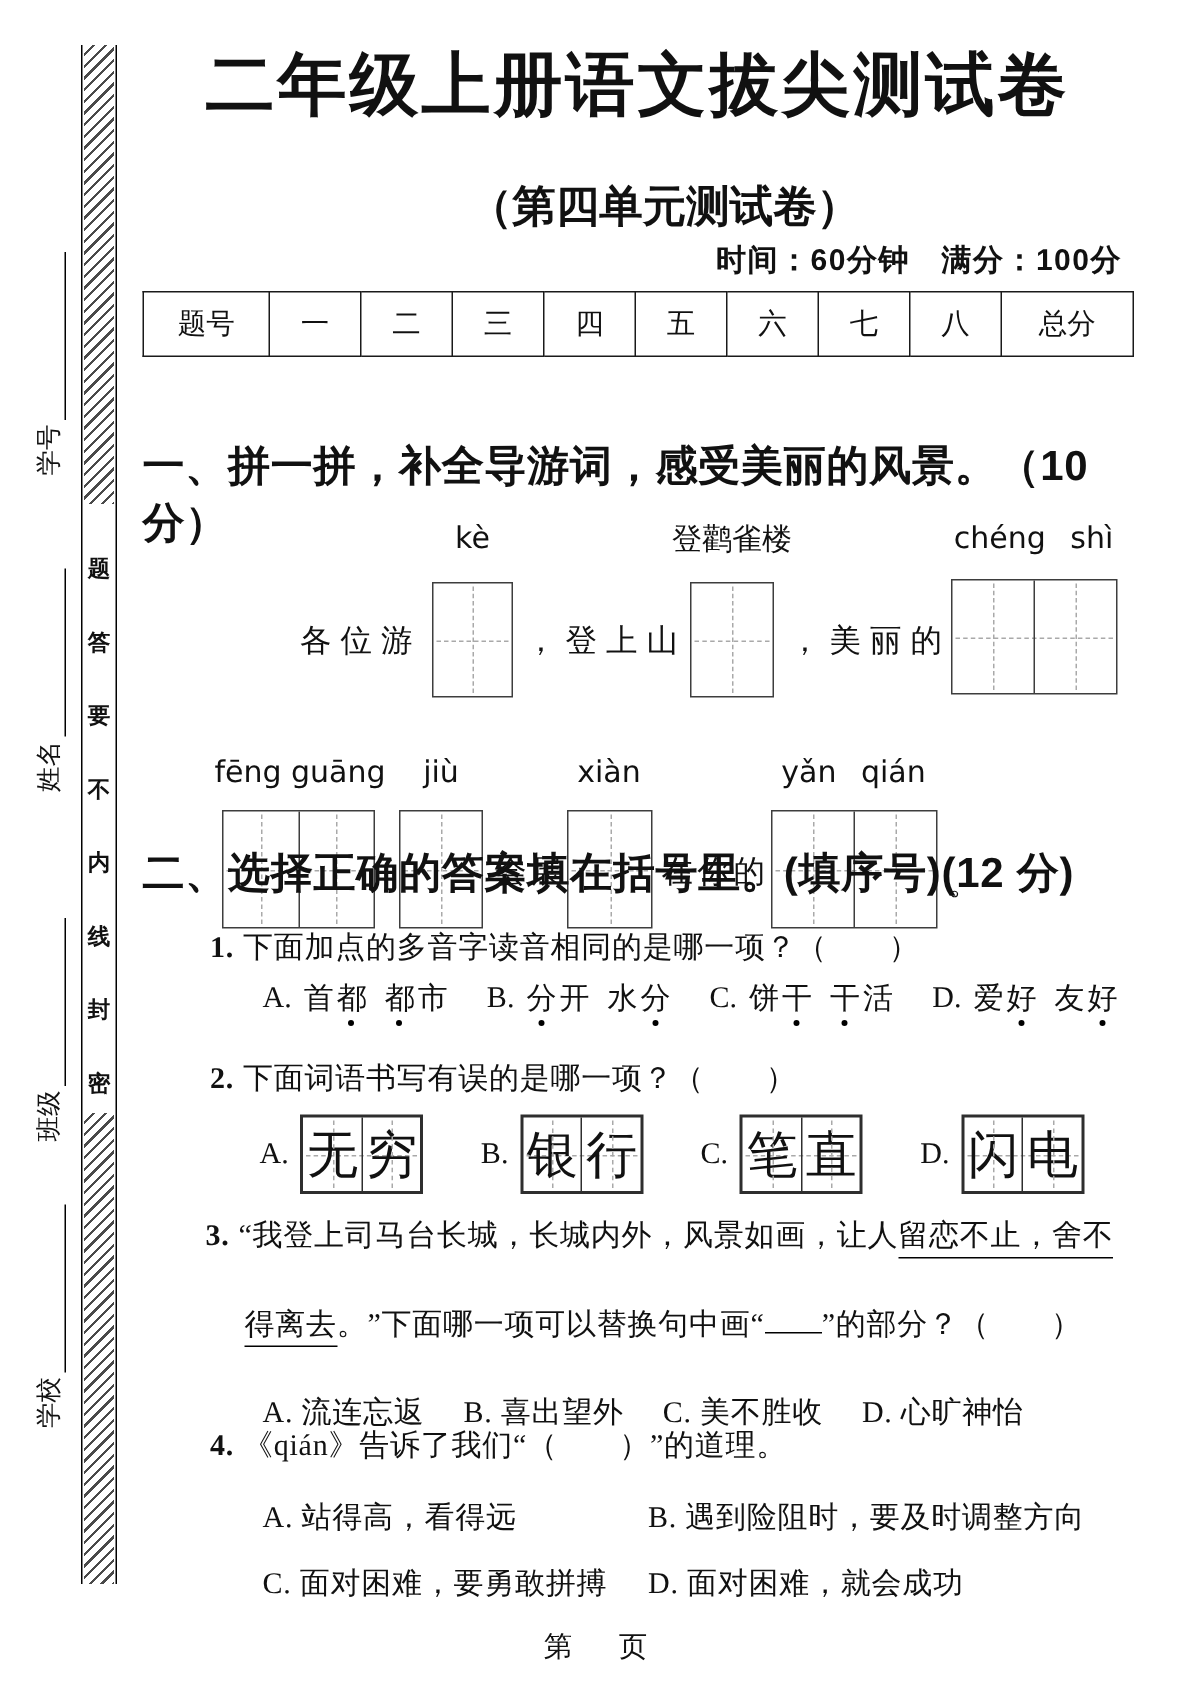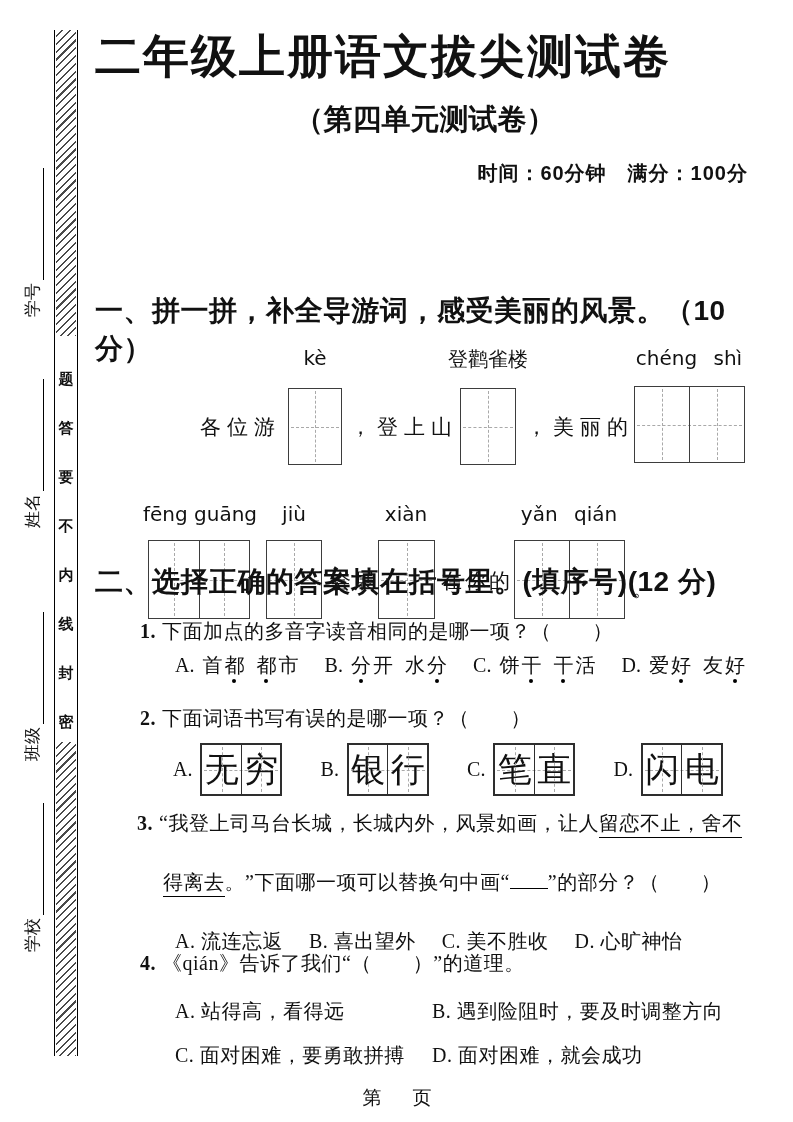--- a/index.html
+++ b/index.html
@@ -4,21 +4,21 @@
 <style>
   html,body{margin:0;padding:0}
   body{
     width:793px;height:1122px;position:relative;overflow:hidden;
     background:#ffffff;color:#111;
     font-family:"Liberation Serif","DejaVu Serif",serif;
   }
   .abs{position:absolute}
 
   
-  .title{left:95px;top:30px;width:660px;
+  .title{left:95px;top:30px;width:660px;text-align:center;
     font-family:"Liberation Sans","DejaVu Sans",sans-serif;
     font-weight:900;font-size:46px;line-height:1.15;letter-spacing:2px}
   .subtitle{left:95px;top:100px;width:660px;text-align:center;
     font-family:"Liberation Sans","DejaVu Sans",sans-serif;
     font-weight:700;font-size:29px}
   .meta{left:95px;top:160px;width:653px;text-align:right;
     font-family:"Liberation Sans","DejaVu Sans",sans-serif;
     font-weight:600;font-size:20px;letter-spacing:1px}
 
   
@@ -120,37 +120,49 @@
       <div class="sealchar" style="top:487px">不</div>
       <div class="sealchar" style="top:536px">内</div>
       <div class="sealchar" style="top:585px">线</div>
       <div class="sealchar" style="top:634px">封</div>
       <div class="sealchar" style="top:683px">密</div>
       <div class="hatch bot"></div>
     </div>
   </aside>
 
   <h1 class="abs title" style="margin:0">二年级上册语文拔尖测试卷</h1>
-  <h2 class="abs subtitle" style="margin:0">（第四单元测试卷）</h2>
+  <h2 class="abs subtitle" style="margin:18px">（第四单元测试卷）</h2>
   <div class="abs meta">时间：60分钟　满分：100分</div>
 
   <table class="score">
     <colgroup>
       <col style="width:84px">
         <col style="width:61px">
         <col style="width:61px">
         <col style="width:61px">
       <col style="width:61px">
         <col style="width:61px">
         <col style="width:61px">
         <col style="width:61px">
       <col style="width:61px">
         <col style="width:88px">
     </colgroup>
     <tbody>
+        <tr>
+      <td>题号</td>
+      <td>一</td>
+      <td>二</td>
+      <td>三</td>
+      <td>四</td>
+      <td>五</td>
+      <td>六</td>
+      <td>七</td>
+      <td>八</td>
+      <td>总分</td>
+    </tr>
   </tbody>
     </table>
 
   <div class="abs sec-head" style="top:292px">一、拼一拼，补全导游词，感受美丽的风景。（10 分）</div>
 
   <div class="abs py" style="left:315px;top:346px">kè</div>
   <div class="abs py" style="left:488px;top:346px">登鹳雀楼</div>
   <div class="abs py ws8" style="left:689px;top:346px">chéng shì</div>
 
   <div class="abs kt ls6" style="left:200px;top:413px">各位游</div>

